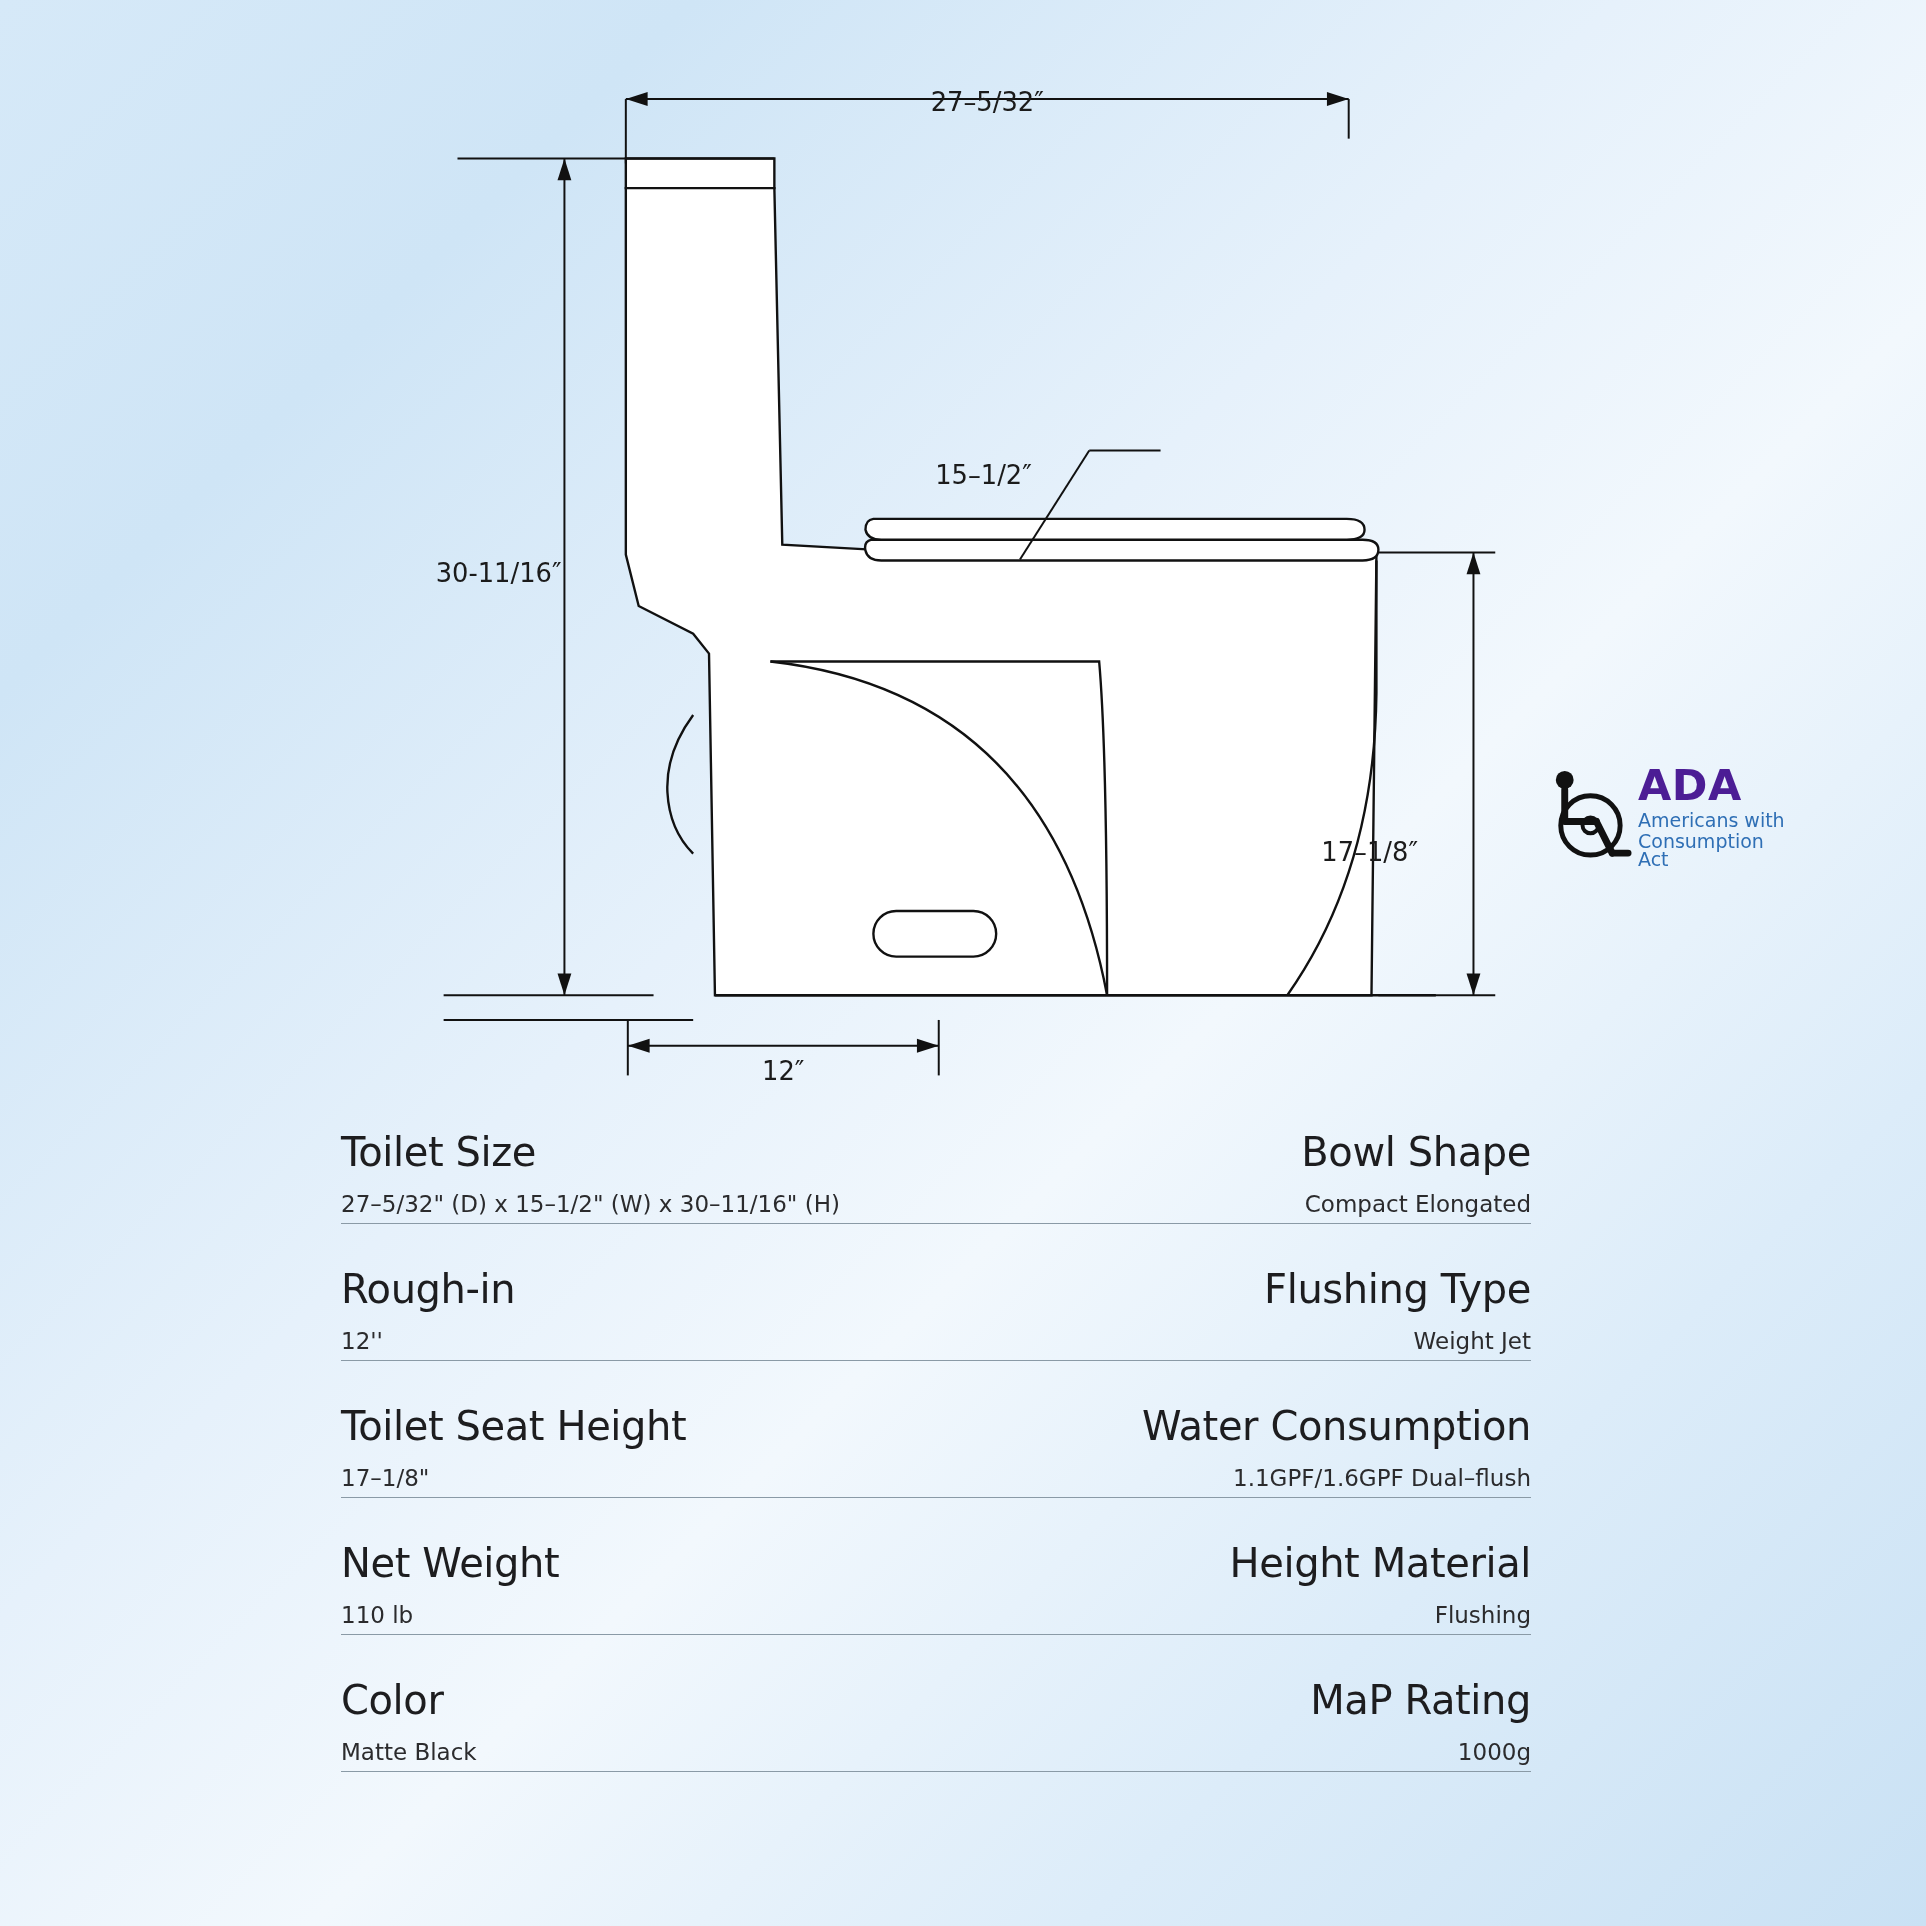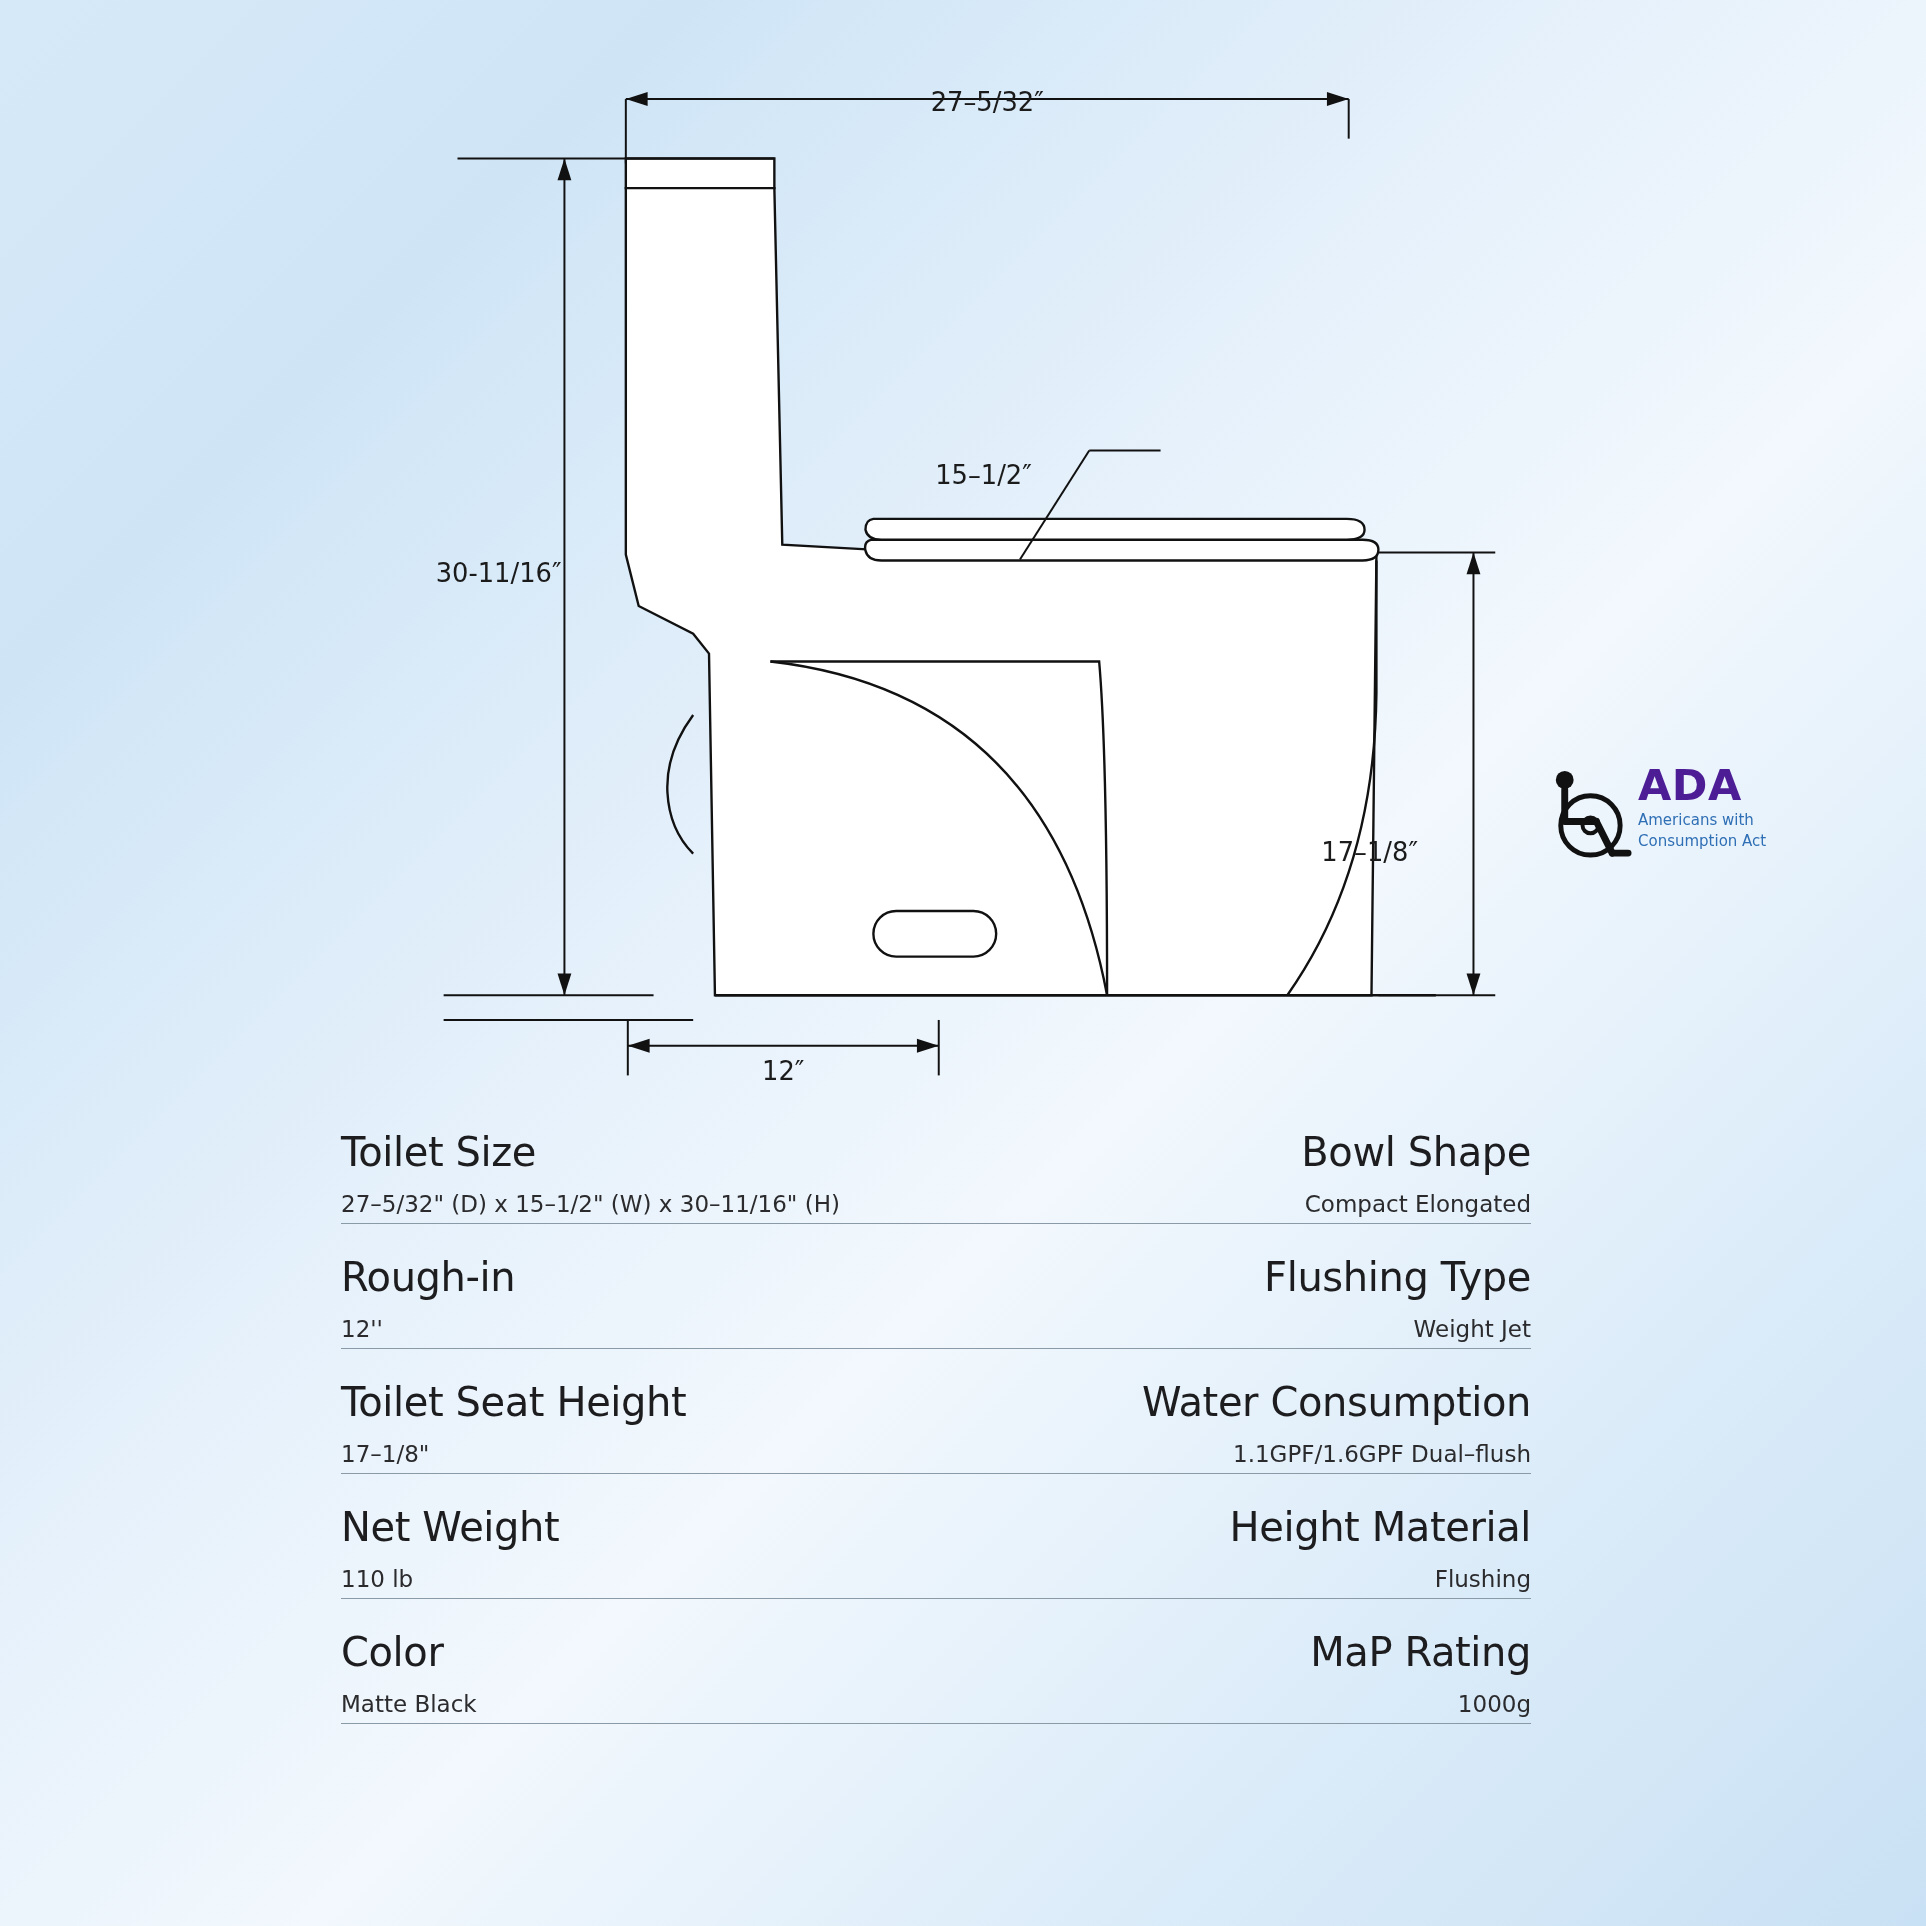--- a/index.html
+++ b/index.html
@@ -56,38 +56,38 @@
   .ada-title {
     color: #4c1d95;
     font-weight: bold;
     font-size: 43px;
     letter-spacing: 0.5px;
     line-height: 46px;
     font-family: "DejaVu Sans", sans-serif;
   }
   .ada-sub {
     color: #2f6fb5;
-    font-size: 15px;
+    font-size: 19px;
     line-height: 18px;
     margin-top: 3px;
     font-family: "DejaVu Sans", sans-serif;
   }
 
   
   .specs {
     position: absolute;
     left: 341px;
     top: 1129px;
     width: 1190px;
   }
   .spec-row {
     position: relative;
     border-bottom: 1.6px solid #8a9aa6;
     padding-bottom: 6px;
-    margin-bottom: 4px;
+    margin-bottom: 16px;
   }
   .spec-head {
     display: flex;
     justify-content: space-between;
     align-items: baseline;
   }
   .spec-vals {
     display: flex;
     justify-content: space-between;
     align-items: baseline;

